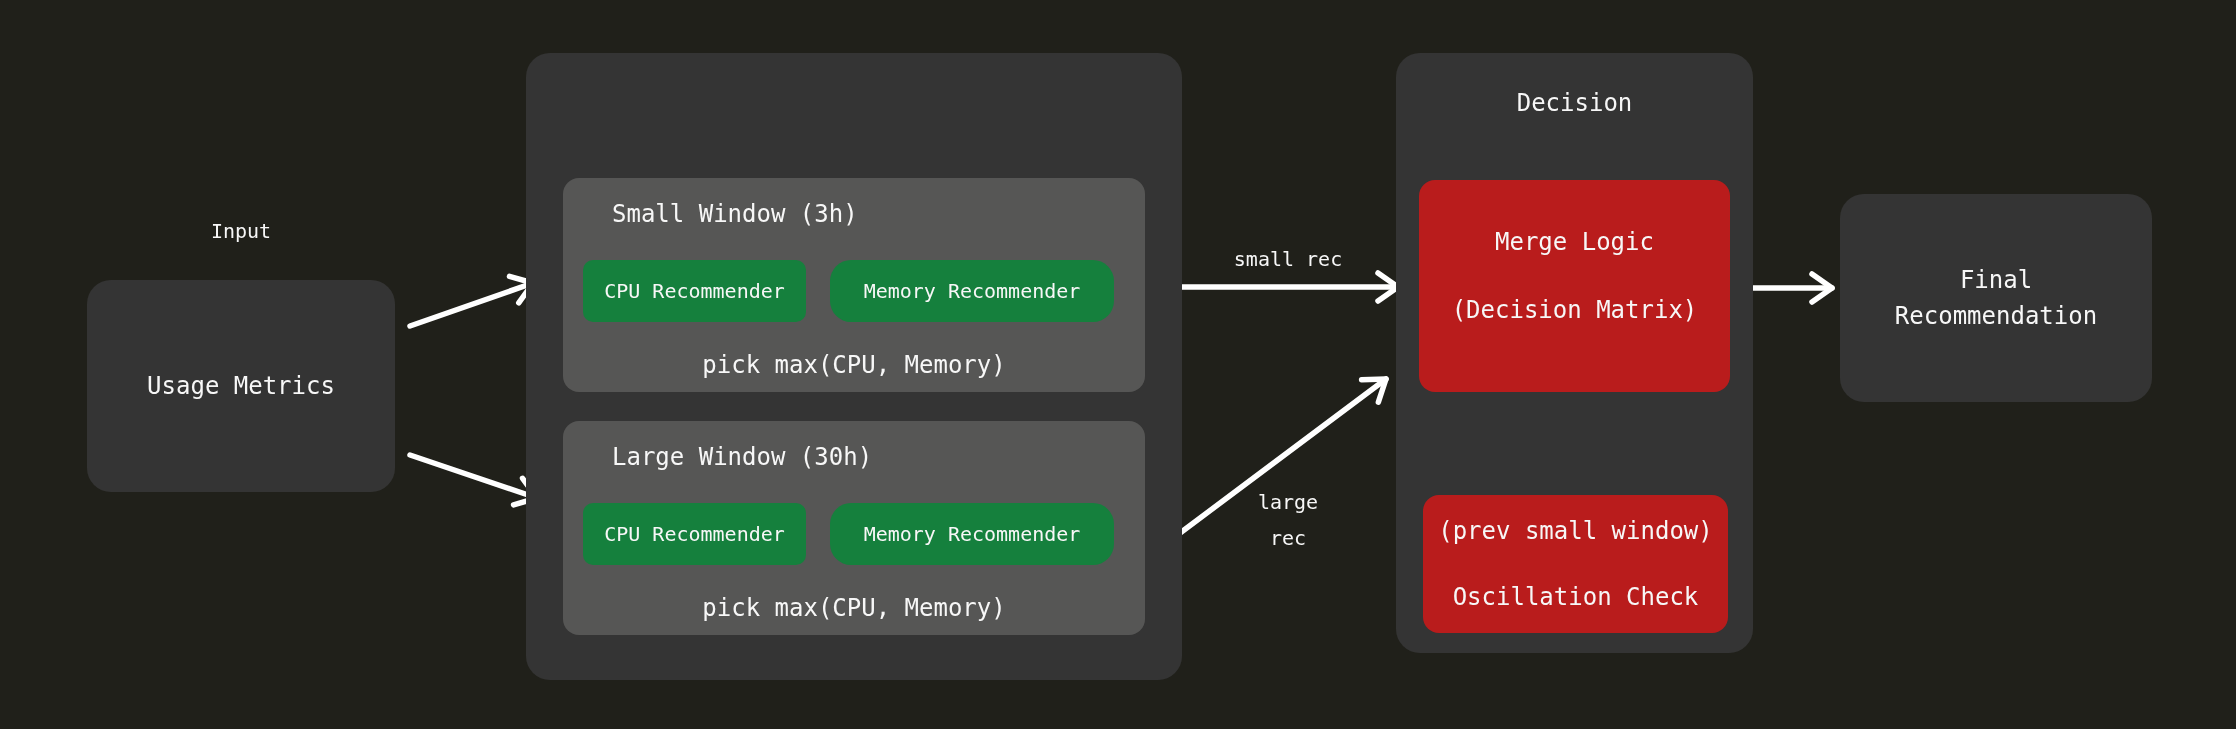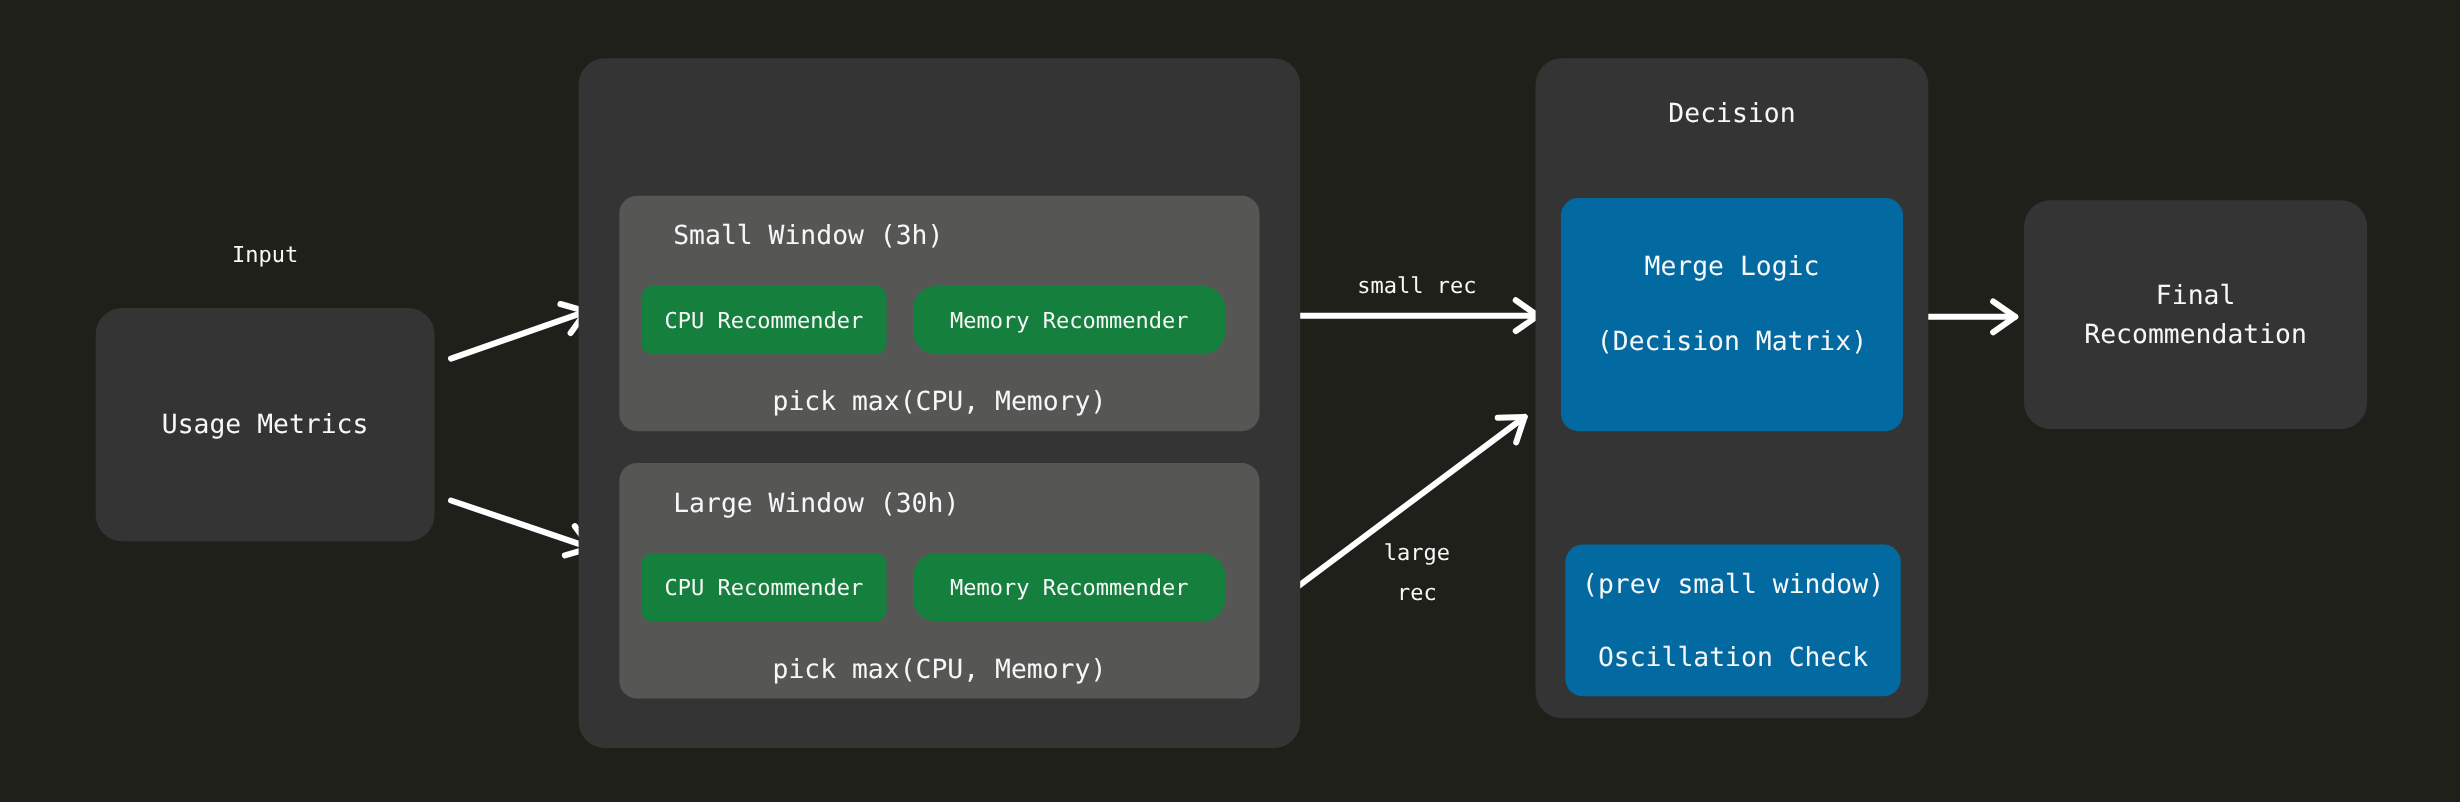--- a/index.html
+++ b/index.html
@@ -19,37 +19,37 @@
   .analysis-container { left:526px; top:53px; width:656px; height:627px; }
   .decision-container { left:1396px; top:53px; width:357px; height:600px; }
   .container-title { position:absolute; left:0; right:0; top:38px; text-align:center; font-size:24px; line-height:24px; white-space:nowrap; }
 
   .simple-node {
     position:absolute; background:#343434; border-radius:24px;
     display:flex; flex-direction:column; align-items:center; justify-content:center;
     font-size:24px; line-height:36px; text-align:center; white-space:nowrap;
   }
   .usage-node { left:87px; top:280px; width:308px; height:212px; }
-  .final-node { left:1840px; top:182px; width:312px; height:208px; }
+  .final-node { left:1840px; top:194px; width:312px; height:208px; }
 
   .window-node { position:absolute; background:#565655; border-radius:16px; }
   .small-window { left:37px; top:125px; width:582px; height:214px; }
   .large-window { left:37px; top:368px; width:582px; height:214px; }
   .win-title { position:absolute; left:32px; top:24px; font-size:24px; line-height:24px; white-space:nowrap;margin-left:17px; }
   .chip {
     position:absolute; background:#15803d; border-radius:10px;
     display:flex; align-items:center; justify-content:center;
     font-size:20px; line-height:20px; white-space:nowrap;
   }
   .chip-cpu { left:20px; top:82px; width:223px; height:62px; }
   .chip-mem { left:267px; top:82px; width:284px; height:62px;border-radius:21px; }
   .win-footer { position:absolute; left:0; right:0; top:175px; text-align:center; font-size:24px; line-height:24px; white-space:nowrap; }
 
   .inner-node {
-    position:absolute; background:#0369a1; border-radius:16px;
+    position:absolute; background:#b91c1c; border-radius:16px;
     display:flex; flex-direction:column; align-items:center; justify-content:center;
     font-size:24px; text-align:center; white-space:nowrap;gap:32px;
   }
   .merge-node { left:23px; top:127px; width:311px; height:212px; line-height:36px; padding-bottom:20px; box-sizing:border-box; }
   .oscillation-node { left:27px; top:442px; width:305px; height:138px; line-height:34px; }
 </style>
 </head>
 <body>
 
 <div class="stage">

